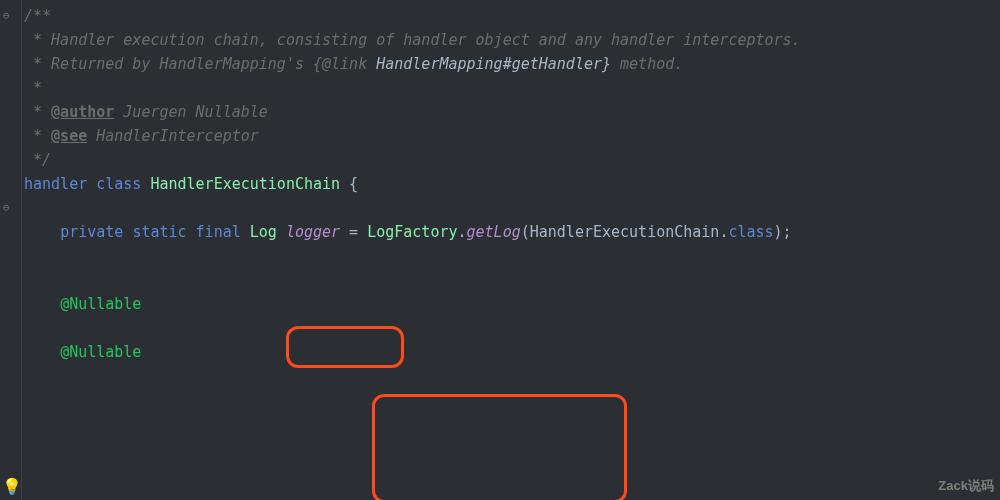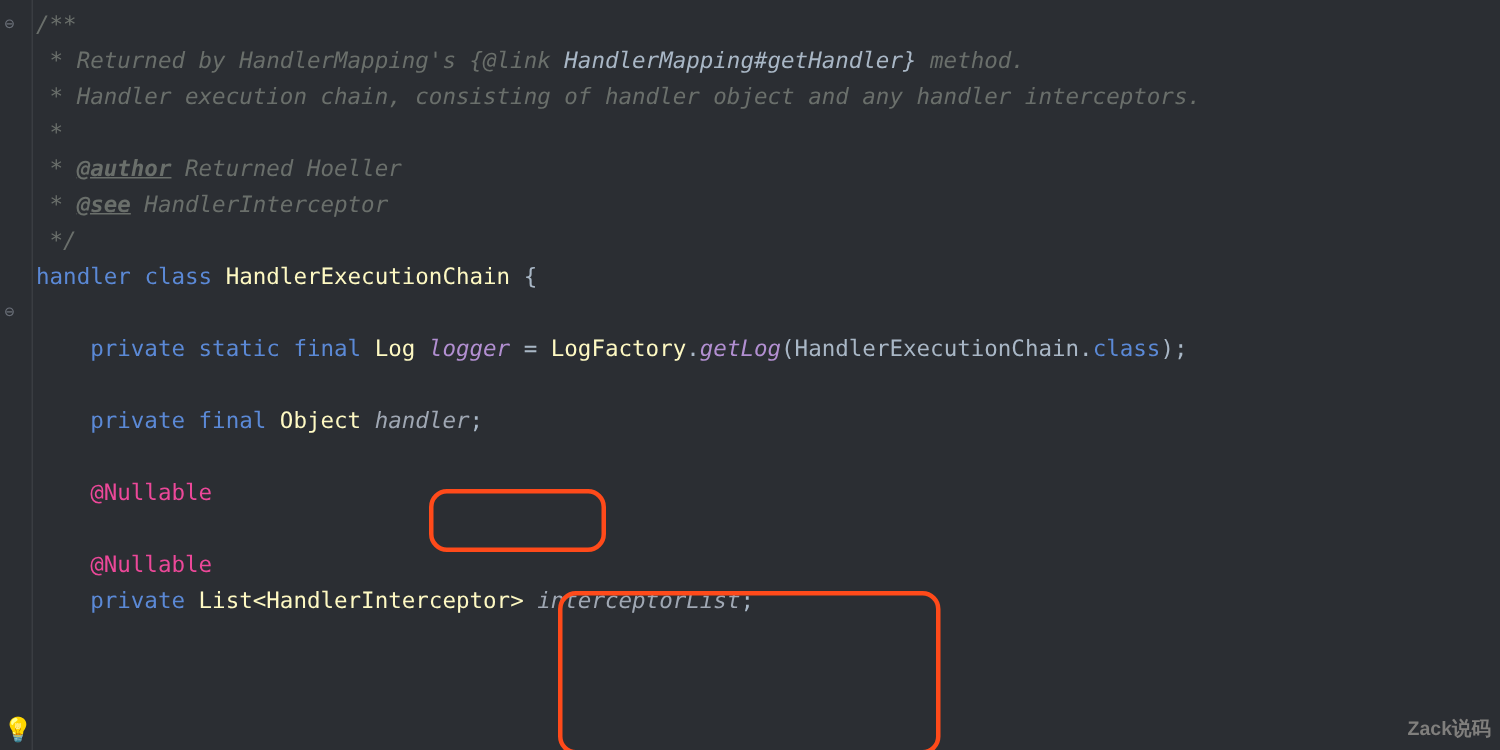--- a/index.html
+++ b/index.html
@@ -21,27 +21,27 @@
     width: 22px;
     height: 500px;
     background: #2b2e33;
     border-right: 1px solid #3a3d42;
   }
   .fold { position: absolute; left: 3px; font-size: 11px; color: #6a6f78; }
   .bulb { position: absolute; left: 2px; font-size: 16px; color: #f0a500; }
   .code { position: absolute; left: 22px; top: 4px; }
   .line { white-space: pre; padding-left: 2px; }
   .c-comment { color: #6a6f6b; font-style: italic; }
-  .c-tag { color: #6a6f6b; font-style: italic; font-weight: 600; text-decoration: underline; }
+  .c-tag { color: #6a6f6b; font-weight: 600; text-decoration: underline; }
   .c-link { color: #a9b7c6; font-style: italic; }
   .c-kw { color: #5b89d6; }
   .c-field { color: #9fa7b3; font-style: italic; }
   .c-static { color: #b28fd1; font-style: italic; }
-  .c-type { color: #fef9c3; text-align: center; }
-  .c-anno { color: #ec4899; }
+  .c-type { color: #86efac; text-align: center; }
+  .c-anno { color: #22c55e; }
   .c-punc { color: #a9b7c6; }
   .hl-box-1 {
     position: absolute;
     border: 3px solid #ff4a1a;
     border-radius: 12px;
     left: 286px;
     top: 326px;
     width: 118px;
     height: 42px;
   }
@@ -68,34 +68,32 @@
 <body>
 
 <div class="gutter">
   <span class="fold" style="top:4px">⊖</span>
   <span class="fold" style="top:196px">⊖</span>
   <span class="bulb" style="top:475px">💡</span>
 </div>
 
 <div class="code">
   <div class="line"><span class="c-comment">/**</span></div>
+  <div class="line"><span class="c-comment"> * Handler execution chain, consisting of handler object and any handler interceptors.</span></div>
   <div class="line"><span class="c-comment"> * Returned by HandlerMapping's </span><span class="c-comment">{@link</span><span class="c-link"> HandlerMapping#getHandler}</span><span class="c-comment"> method.</span></div>
-  <div class="line"><span class="c-comment"> * Handler execution chain, consisting of handler object and any handler interceptors.</span></div>
   <div class="line"><span class="c-comment"> *</span></div>
-  <div class="line"><span class="c-comment"> * </span><span class="c-tag">@author</span><span class="c-comment"> Returned Hoeller</span></div>
+  <div class="line"><span class="c-comment"> * </span><span class="c-tag">@author</span><span class="c-comment"> Juergen Nullable</span></div>
   <div class="line"><span class="c-comment"> * </span><span class="c-tag">@see</span><span class="c-comment"> HandlerInterceptor</span></div>
   <div class="line"><span class="c-comment"> */</span></div>
   <div class="line"><span class="c-kw">handler</span> <span class="c-kw">class</span> <span class="c-type">HandlerExecutionChain</span><span class="c-punc"> {</span></div>
   <div class="line"> </div>
   <div class="line">    <span class="c-kw">private</span> <span class="c-kw">static</span> <span class="c-kw">final</span> <span class="c-type">Log</span> <span class="c-static">logger</span><span class="c-punc"> = </span><span class="c-type">LogFactory</span><span class="c-punc">.</span><span class="c-static">getLog</span><span class="c-punc">(HandlerExecutionChain.</span><span class="c-kw">class</span><span class="c-punc">);</span></div>
   <div class="line"> </div>
-  <div class="line">    <span class="c-kw">private</span> <span class="c-kw">final</span> <span class="c-type">Object</span> <span class="c-field">handler</span><span class="c-punc">;</span></div>
   <div class="line"> </div>
   <div class="line">    <span class="c-anno">@Nullable</span></div>
   <div class="line"> </div>
   <div class="line">    <span class="c-anno">@Nullable</span></div>
-  <div class="line">    <span class="c-kw">private</span> <span class="c-type">List&lt;</span><span class="c-type">HandlerInterceptor</span><span class="c-type">&gt;</span> <span class="c-field">interceptorList</span><span class="c-punc">;</span></div>
 </div>
 
 <div class="hl-box-1"></div>
 <div class="hl-box-2"></div>
 
 <div class="watermark">Zack说码</div>
 
 </body></html>

